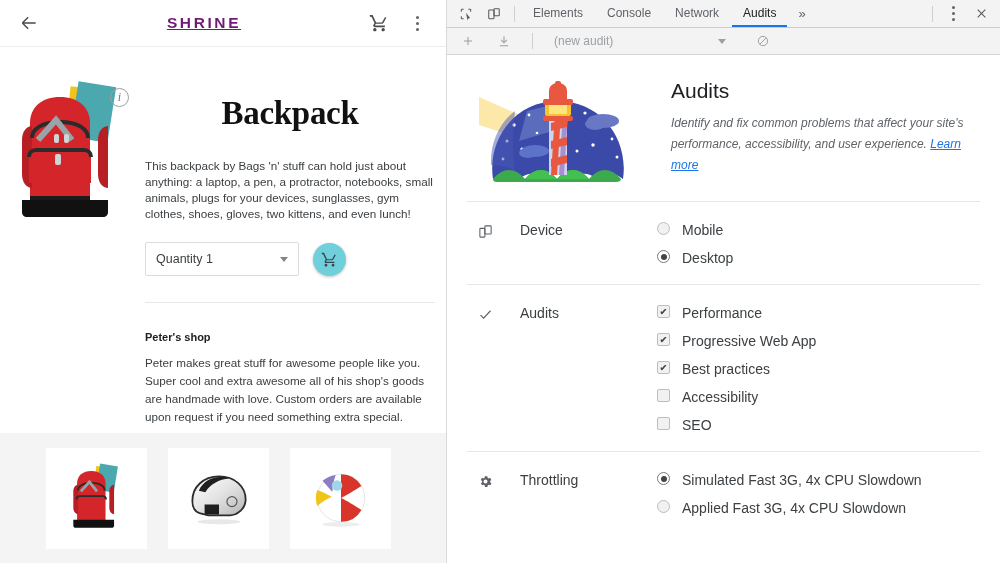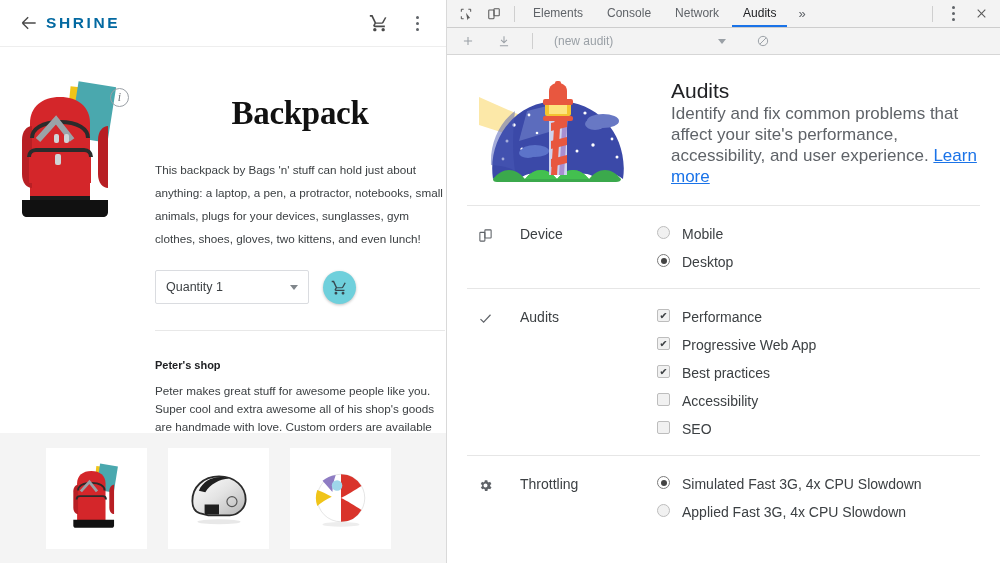--- a/index.html
+++ b/index.html
@@ -20,52 +20,53 @@
     height: 47px; display: flex; align-items: center;
     padding: 0 12px; background: #fff;
     border-bottom: 1px solid #eeeeee;
   }
   .appbar-icon {
     width: 34px; height: 34px; display: flex;
     align-items: center; justify-content: center;
     color: #4a4a4a;
   }
   .app-title {
-    flex: 1; 
+    flex: 1; text-align: center;
     font-size: 15.5px; font-weight: bold; letter-spacing: 2.6px;
-    color: #0369a1;
+    color: #701a75;
+    text-decoration: underline;
   }
   .appbar-right { display: flex; align-items: center; gap: 4px; }
 
   .dots-v { display: flex; flex-direction: column; gap: 3px; align-items: center; }
   .dots-v i { width: 3px; height: 3px; border-radius: 50%; background: #5f6368; display: block; }
 
   .hero {
     position: absolute; left: 8px; top: 78px;
     width: 128px; height: 152px;
   }
   .info-badge {
     position: absolute; left: 110px; top: 88px;
     width: 19px; height: 19px; border-radius: 50%;
     border: 1.3px solid #9aa0a6; color: #70757a;
     font-size: 12px; font-family: "Liberation Serif", serif;
     display: flex; align-items: center; justify-content: center;
     font-style: italic; z-index: 5;
   }
 
   .detail {
-    position: absolute; left: 155px; top: 95px; width: 290px;
+    position: absolute; left: 145px; top: 95px; width: 290px;
   }
   .prod-title {
     font-family: "Liberation Serif", serif;
     font-size: 33px; font-weight: bold; color: #111;
     text-align: center; letter-spacing: -0.3px; margin-bottom: 26px;
   }
   .prod-desc {
-    font-size: 11.7px; line-height: 23px; color: #3c4043;
+    font-size: 11.7px; line-height: 16px; color: #3c4043;
   }
   .qty-row { display: flex; align-items: center; margin-top: 20px; gap: 14px; }
   .qty-select {
     width: 154px; height: 34px; border: 1px solid #dadce0;
     border-radius: 2px; display: flex; align-items: center;
     padding: 0 10px; font-size: 12.5px; color: #3c4043;
     background: #fff;
   }
   .qty-select span:first-child { flex: 1; }
   .chev { width: 0; height: 0; border-left: 4.5px solid transparent;
@@ -121,21 +122,21 @@
     font-size: 12px; color: #9aa0a6; padding-left: 6px; width: 160px;
   }
   .tb-chev { width:0;height:0;border-left:4px solid transparent;
              border-right:4px solid transparent;border-top:5px solid #9aa0a6; margin-right: 14px;}
 
   .dt-body { flex: 1; overflow: hidden; background: #fff; }
   .audits-header { display: flex; padding: 24px 22px 0 20px; gap: 22px; }
   .lh-img { width: 182px; height: 104px; flex: none; }
   .audits-title { font-size: 21px; color: #202124; font-weight: normal; }
   .audits-sub {
-    font-size: 17px; line-height: 21px; color: #5f6368; 
+    font-size: 12px; line-height: 21px; color: #5f6368; margin-top: 10px; font-style: italic;
   }
   .audits-sub a { color: #1a73e8; text-decoration: underline; }
 
   .dt-divider { height: 1px; background: #e6e6e6; margin: 18px 20px 0 20px; }
 
   .opt-row { display: flex; padding: 20px 20px 0 30px; }
   .opt-label { width: 180px; display: flex; align-items: flex-start; gap: 26px;
                font-size: 14px; color: #3c4043; }
   .opt-label .ic { width: 17px; height: 17px; display:flex; align-items:center;
                    justify-content:center; color:#5f6368; flex: none; margin-top: 1px; }

